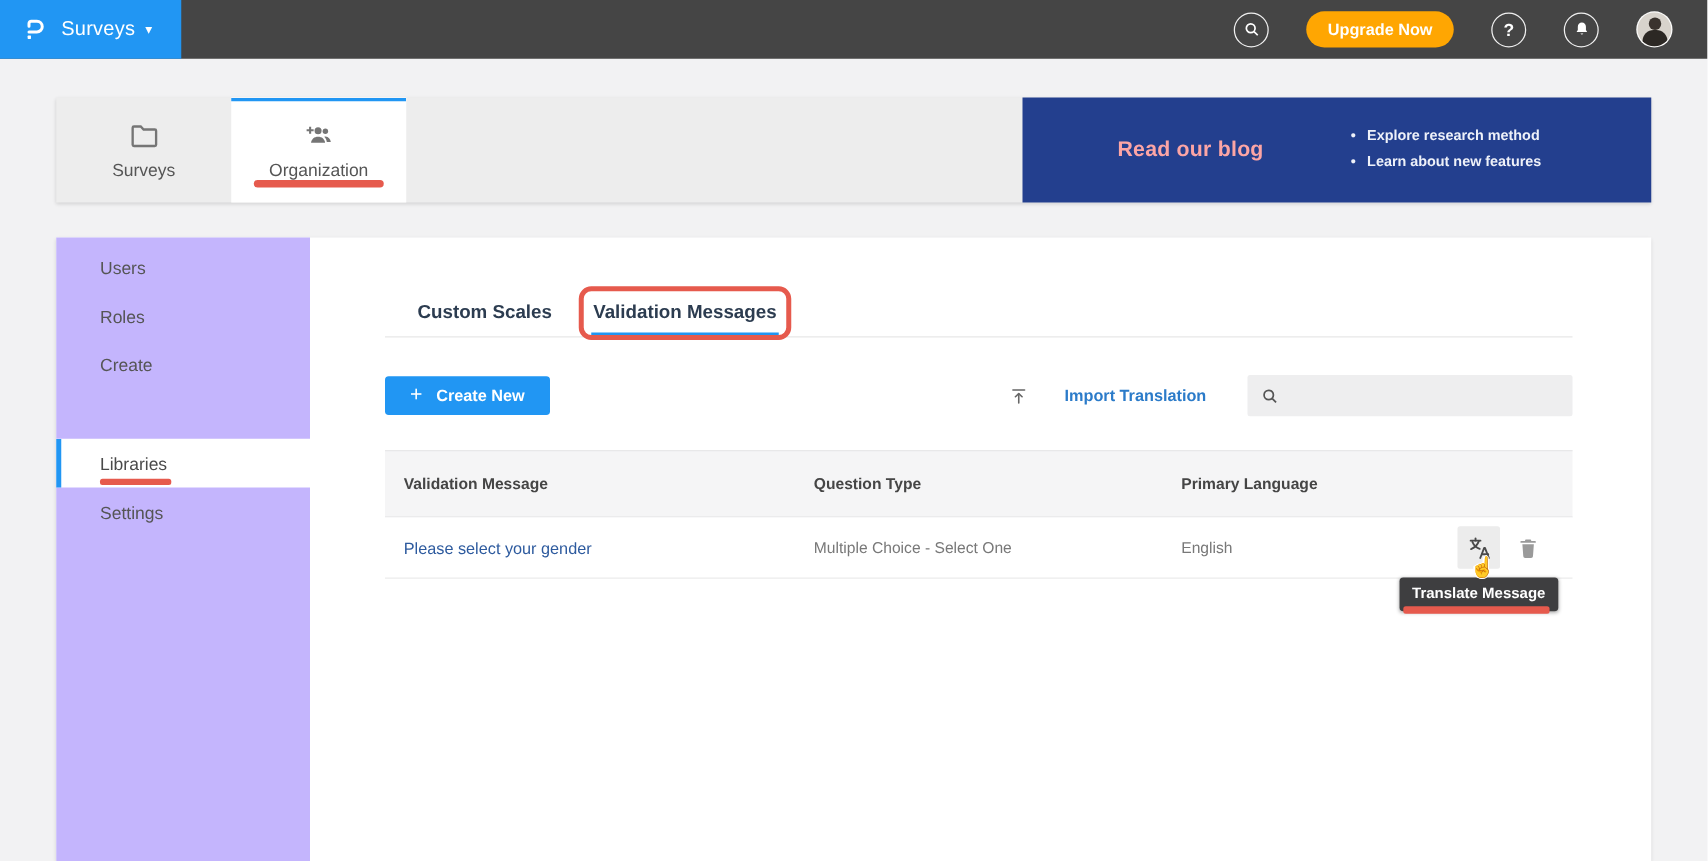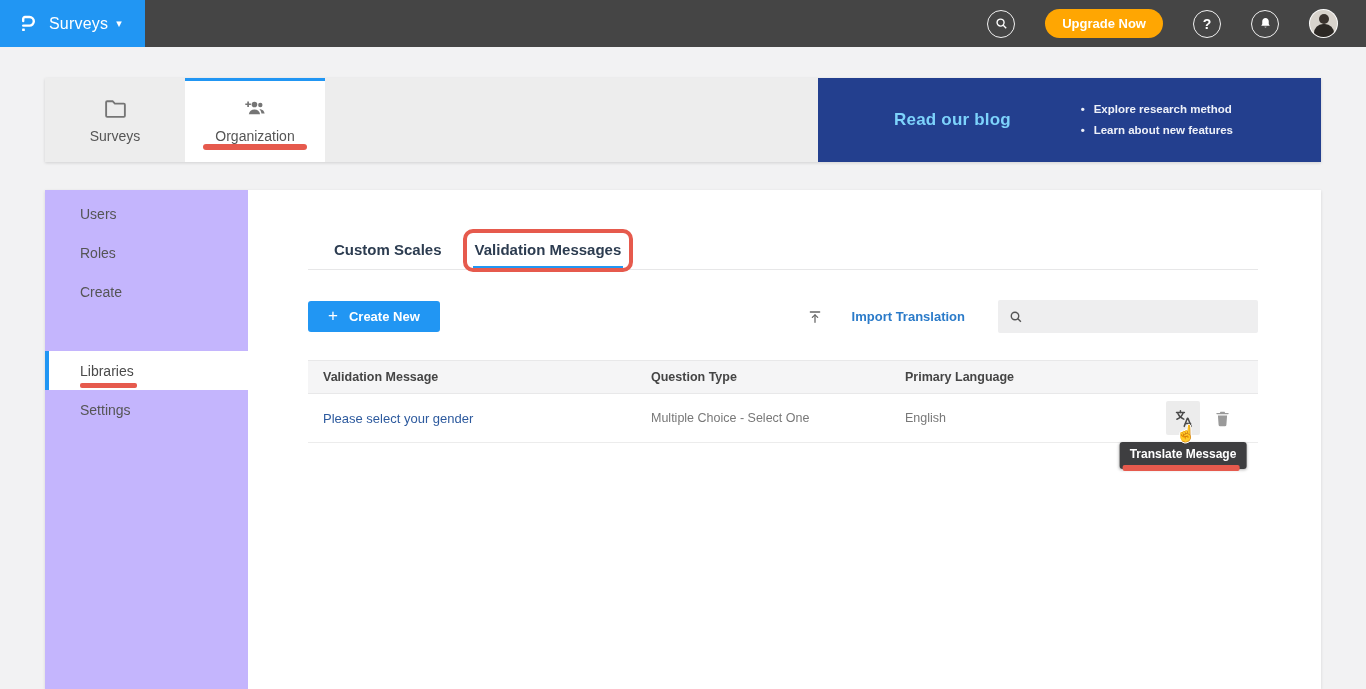--- a/index.html
+++ b/index.html
@@ -24,21 +24,21 @@
   
   .nav-strip { width:1276px; height:84px; margin:31px 45px 0; background:#ededed; box-shadow:0 1px 3px rgba(0,0,0,.14); display:flex; }
   .nav-tabs { display:flex; }
   .nav-tab { width:140px; height:84px; display:flex; flex-direction:column; align-items:center; justify-content:center; gap:7px; color:#555; cursor:pointer; position:relative; }
   .nav-tab .tab-ico { width:25px; height:25px; color:#757575; }
   .nav-tab .tab-label { font-size:14px; }
   .nav-tab.active { background:#fff; box-shadow:inset 0 3px 0 #2196f3; }
   .annot-underline { position:absolute; bottom:12px; width:104px; height:6px; border-radius:3px; background:#e65a4d; }
 
   .blog-banner { margin-left:auto; width:503px; height:84px; background:#233f8e; display:flex; align-items:center; cursor:pointer; }
-  .blog-title { margin-left:76px; color:#7dd3fc; font-size:17px; font-weight:600; letter-spacing:.2px; }
+  .blog-title { margin-left:76px; color:#fca5a5; font-size:17px; font-weight:600; letter-spacing:.2px; }
   .blog-bullets { margin-left:auto; margin-right:88px; }
   .blog-bullet { color:#eef1f9; font-size:11.5px; font-weight:600; line-height:21px; display:flex; }
   .blog-bullet .dot { margin-right:9px; }
 
   
   .main-card { width:1276px; height:499px; margin:28px 45px 0; background:#fff; box-shadow:0 1px 3px rgba(0,0,0,.12); display:flex; }
 
   
   .side-nav { flex:0 0 203px; background:#c4b5fd; padding-top:4px; }
   .side-item { height:39px; display:flex; align-items:center; padding-left:35px; font-size:14px; color:#555; cursor:pointer; position:relative; }
@@ -59,25 +59,25 @@
   .toolbar-right { margin-left:auto; display:flex; align-items:center; }
   .import-link { display:flex; align-items:center; gap:9px; cursor:pointer; }
   .import-link .up-ico { width:16px; height:16px; color:#666; }
   .import-link .import-label { color:#2b7bc9; font-size:13px; font-weight:600;padding-left:20px; }
   .search-box { margin-left:33px; width:260px; height:33px; background:#eeeeef; border-radius:2px; display:flex; align-items:center; padding:0 10px; }
   .search-box .mag { width:16px; height:16px; color:#555; flex:0 0 auto; }
   .search-box input { flex:1; border:none; background:transparent; outline:none; font-family:inherit; font-size:13px; color:#444; margin-left:8px; }
 
   
   .vtable { margin-top:27px; }
-  .thead { display:flex; align-items:center; height:34px; background:#f5f5f6; border-top:1px solid #e8e8e9; border-bottom:1px solid #e8e8e9; font-size:12.5px; font-weight:700; color:#454545; }
+  .thead { display:flex; align-items:center; height:54px; background:#f5f5f6; border-top:1px solid #e8e8e9; border-bottom:1px solid #e8e8e9; font-size:12.5px; font-weight:700; color:#454545; }
   .trow { display:flex; align-items:center; height:49px; background:#fff; border-bottom:1px solid #ececec; font-size:12.5px; color:#787878; }
   .col-msg { flex:0 0 343px; padding-left:15px; }
   .col-type { flex:0 0 254px; }
-  .col-lang { flex:1; }
+  .col-lang { flex:1;margin-left:40px; }
   .col-actions { flex:0 0 130px; display:flex; align-items:center; justify-content:flex-end; gap:13px; padding-right:26px; }
   .msg-link { color:#2d5a9e; font-size:13px; cursor:pointer; }
   .icon-btn { background:none; border:none; cursor:pointer; padding:0; }
   .translate-wrap { position:relative; }
   .translate-btn { width:34px; height:34px; background:#ececec; border:none; border-radius:2px; display:flex; align-items:center; justify-content:center; cursor:pointer; }
   .translate-btn svg { width:21px; height:21px; color:#4a4a4a; }
   .trash-btn svg { width:19px; height:19px; color:#9a9a9a; }
 
   .tooltip { position:absolute; top:41px; left:50%; transform:translateX(-50%); background:#3e3e40; color:#fff; font-size:12px; font-weight:700; white-space:nowrap; padding:5px 10px 8px; border-radius:3px; box-shadow:0 1px 3px rgba(0,0,0,.3); z-index:5; }
   .tooltip-annot { position:absolute; left:3px; right:7px; bottom:-2px; height:6px; border-radius:2px; background:#e65a4d; }

